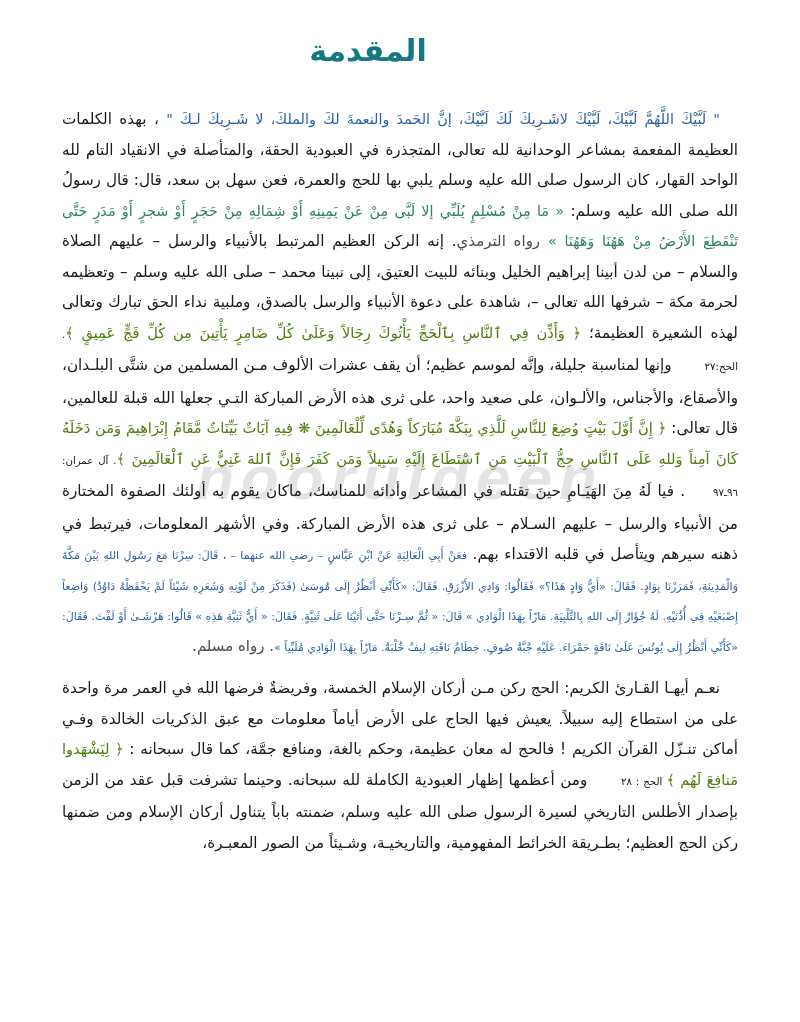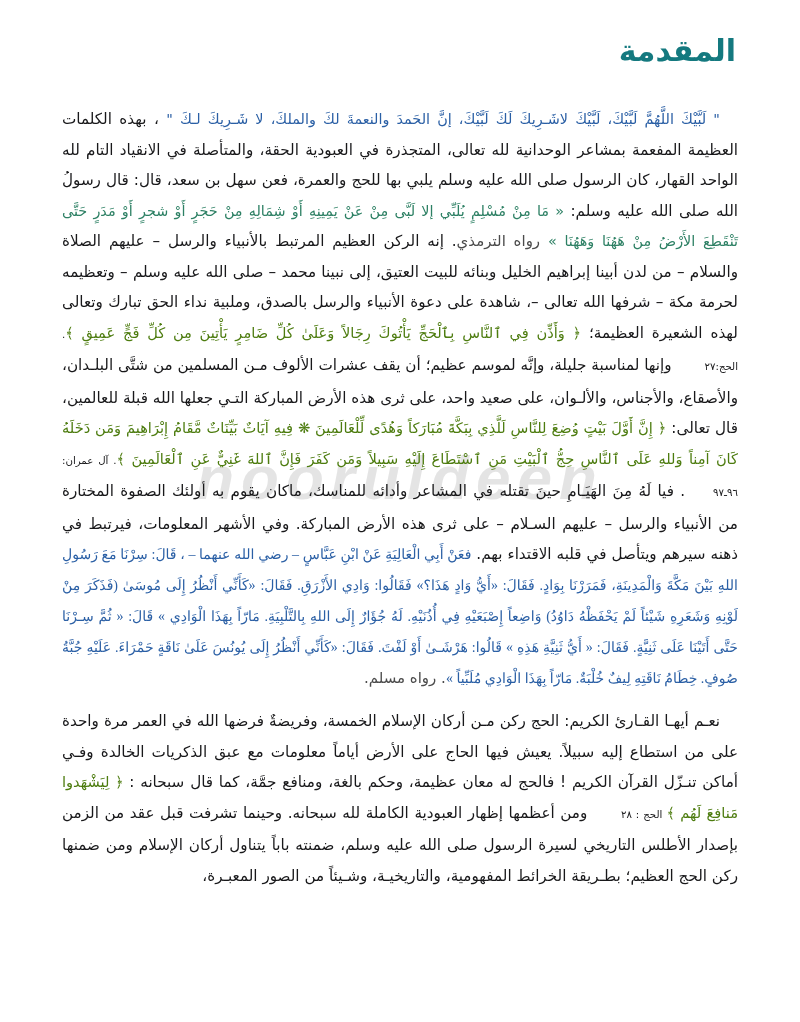--- a/index.html
+++ b/index.html
@@ -41,21 +41,21 @@
     direction: ltr;
     white-space: nowrap;
   }
 
   
   #title-wrap {
     position: absolute;
     left: 0;
     top: 36px;
     width: 736px;
-    text-align: right;
+    text-align: center;
     z-index: 3;
   }
   #title-wrap .doc-title {
     display: inline-block;
     font-family: "DejaVu Sans", sans-serif;
     font-size: 30px;
     font-weight: 700;
     color: #14797f;
     letter-spacing: -1px;
     line-height: 1;
@@ -103,23 +103,22 @@
     color: #4b4b4b;
     font-size: 15px;
   }
   .ref-black {
     color: #18181a;
     font-size: 10.2px;
     margin-left: 28px;
   }
   .narration-block {
     color: #2a5fa5;
-    font-size: 14px;
-    line-height: 30px;
-    font-family: Liberation Serif, serif;
+    font-size: 11px;
+    line-height: 24px;
   }
 </style>
 </head>
 <body>
 
 <div id="page">
 
   <div id="watermark">
     <span class="wm-text">nooruldeen</span>
   </div>

